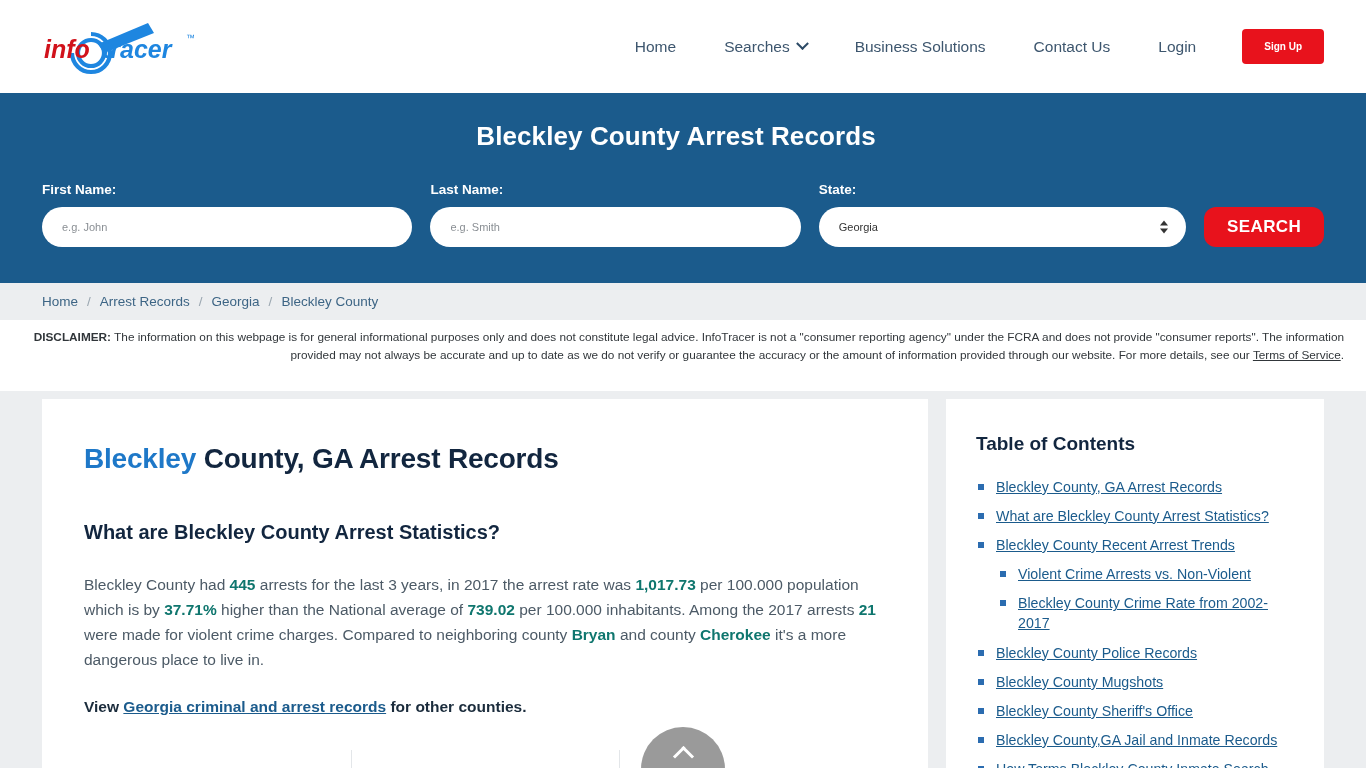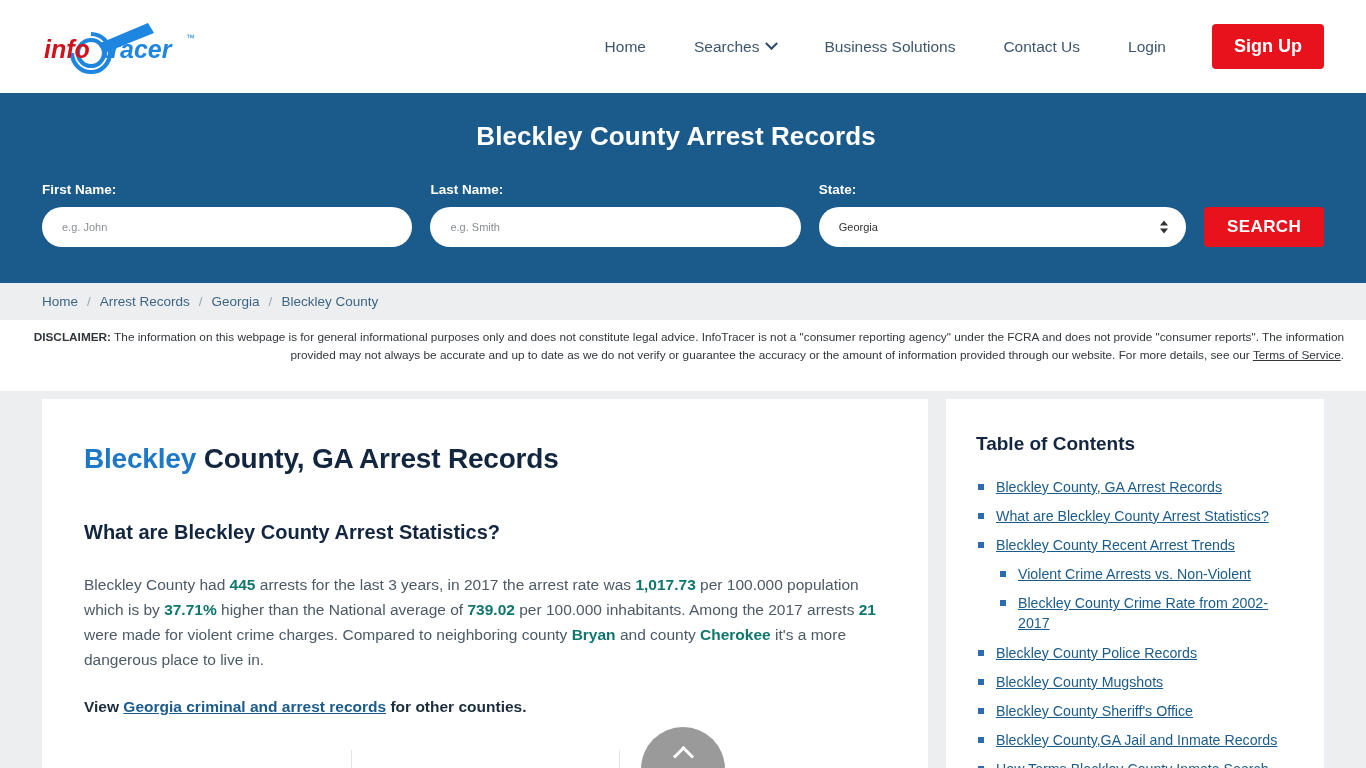--- a/index.html
+++ b/index.html
@@ -49,21 +49,21 @@
     display: inline-block;
     width: 9px; height: 9px;
     border-right: 2.2px solid #2c4a66;
     border-bottom: 2.2px solid #2c4a66;
     transform: rotate(45deg) translate(-2px,-2px);
   }
   .signup-btn {
     background: #e8121c;
     color: #fff;
     font-weight: bold;
-    font-size: 18px;
+    font-size: 10px;
     border: none;
     border-radius: 4px;
     padding: 12px 22px;
     margin-left: 22px;
     cursor: pointer;
     white-space: nowrap;
   }
 
   
   .hero {
@@ -129,21 +129,21 @@
     border-left: 4px solid transparent;
     border-right: 4px solid transparent;
   }
   .spin i.up { border-bottom: 5px solid #333; }
   .spin i.dn { border-top: 5px solid #333; }
 
   .search-btn {
     background: #e8121c;
     color: #fff;
     border: none;
-    border-radius: 4px;
+    border-radius: 12px;
     font-size: 17px;
     font-weight: bold;
     letter-spacing: .4px;
     height: 40px;
     width: 122px;
     cursor: pointer;
   }
 
   
   .crumbs {

